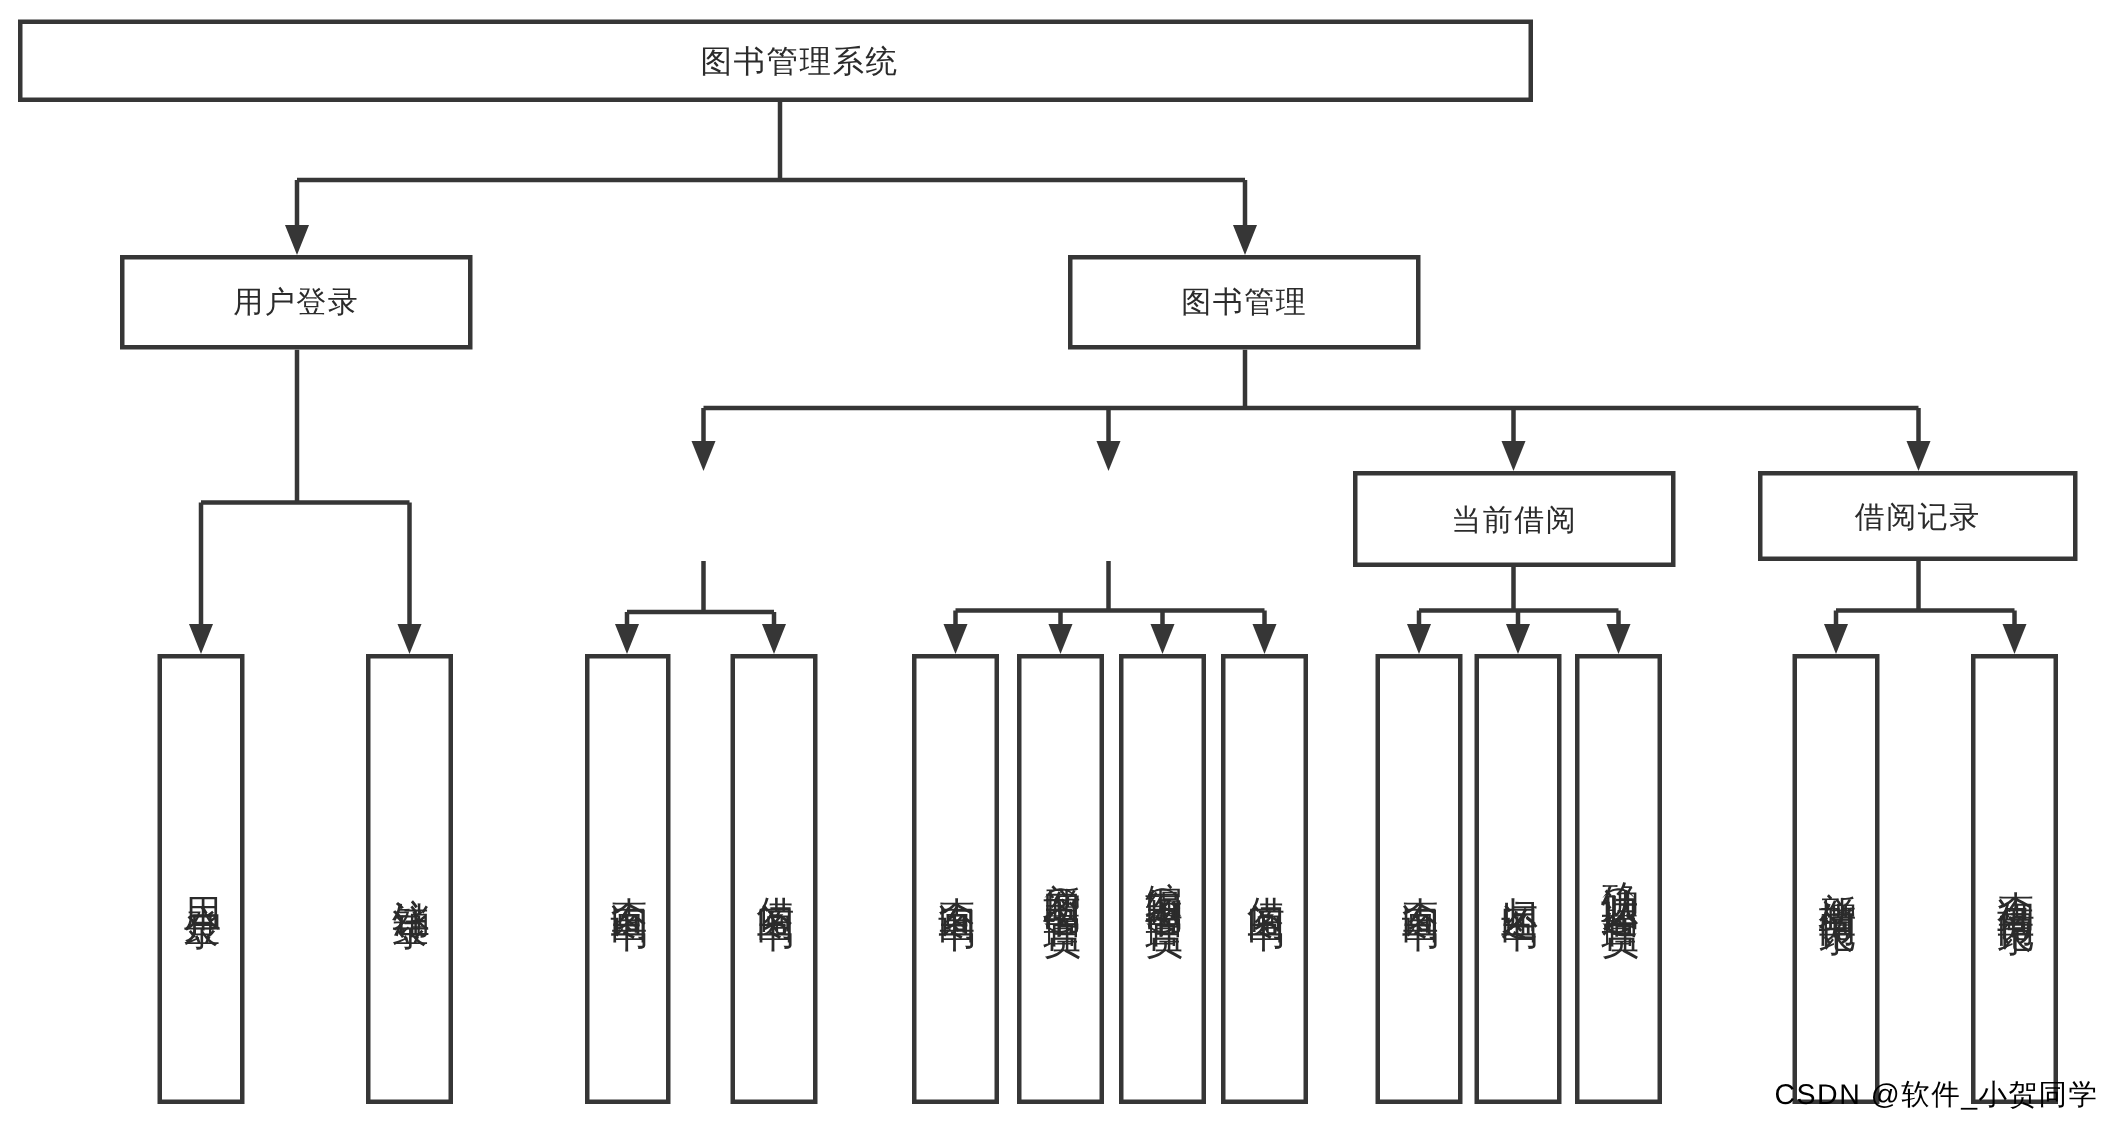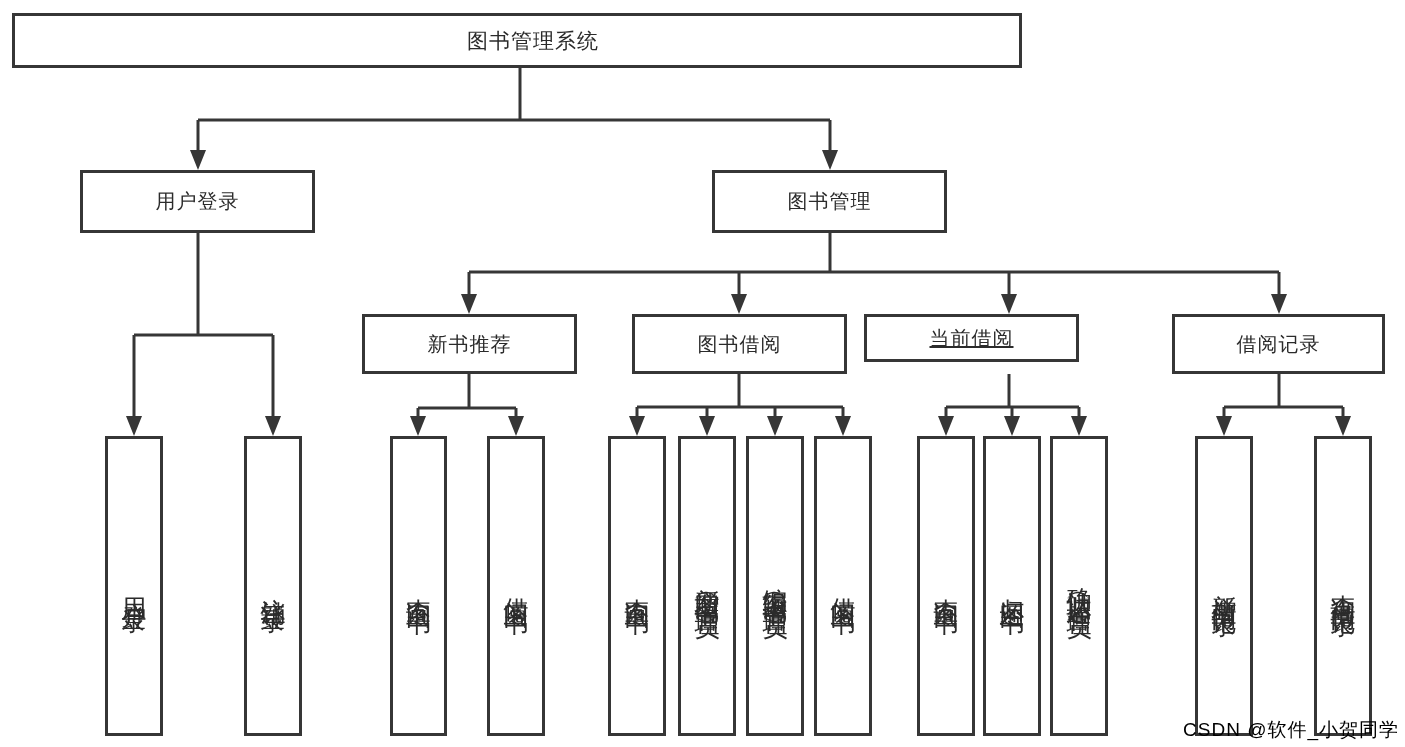--- a/index.html
+++ b/index.html
@@ -121,27 +121,21 @@
     <span>图书管理系统</span>
   </div>
 
   <div class="node hbox" style="left:80px;top:170px;width:235px;height:63px;">
     <span>用户登录</span>
   </div>
   <div class="node hbox" style="left:712px;top:170px;width:235px;height:63px;">
     <span>图书管理</span>
   </div>
 
-  <div class="node hbox" style="left:362px;top:314px;width:215px;height:60px;">
-    <span>新书推荐</span>
-  </div>
-  <div class="node hbox" style="left:632px;top:314px;width:215px;height:60px;">
-    <span>图书借阅</span>
-  </div>
-  <div class="node hbox" style="left:864px;top:314px;width:215px;height:48px;text-decoration:underline;">
+  <div class="node hbox" style="left:902px;top:314px;width:215px;height:64px;">
     <span>当前借阅</span>
   </div>
   <div class="node hbox" style="left:1172px;top:314px;width:213px;height:60px;align-items:center;">
     <span>借阅记录</span>
   </div>
 
   <div class="node vbox" style="left:105px;top:436px;width:58px;height:300px;">
     <span>用户登录</span>
   </div>
   <div class="node vbox" style="left:244px;top:436px;width:58px;height:300px;">

